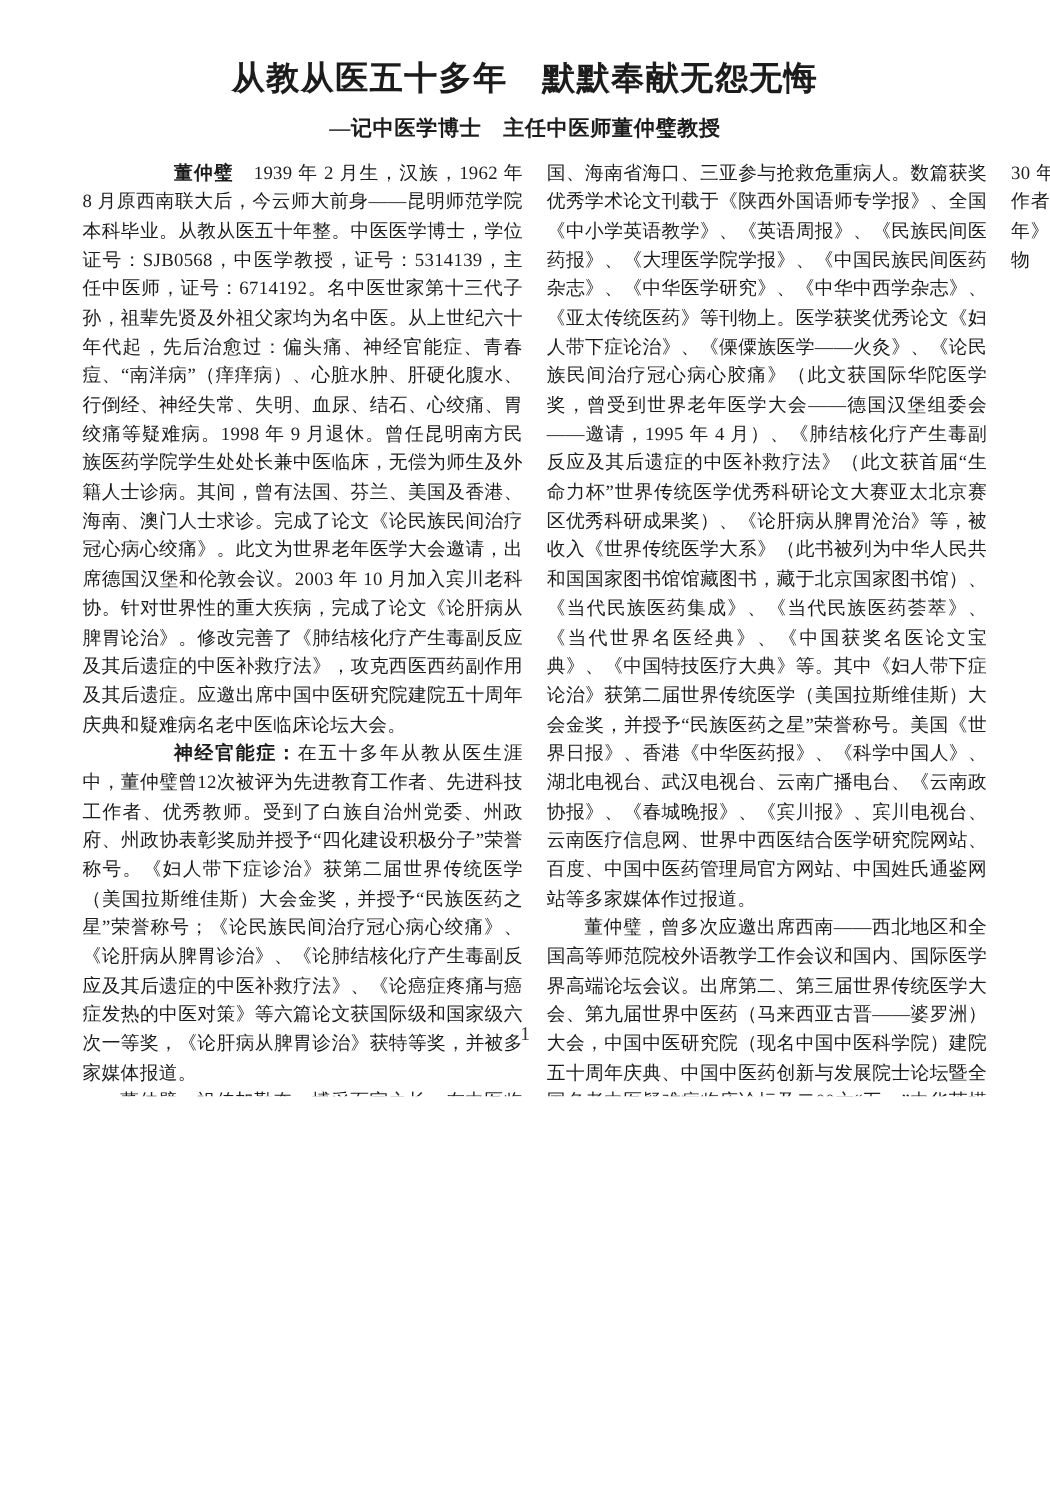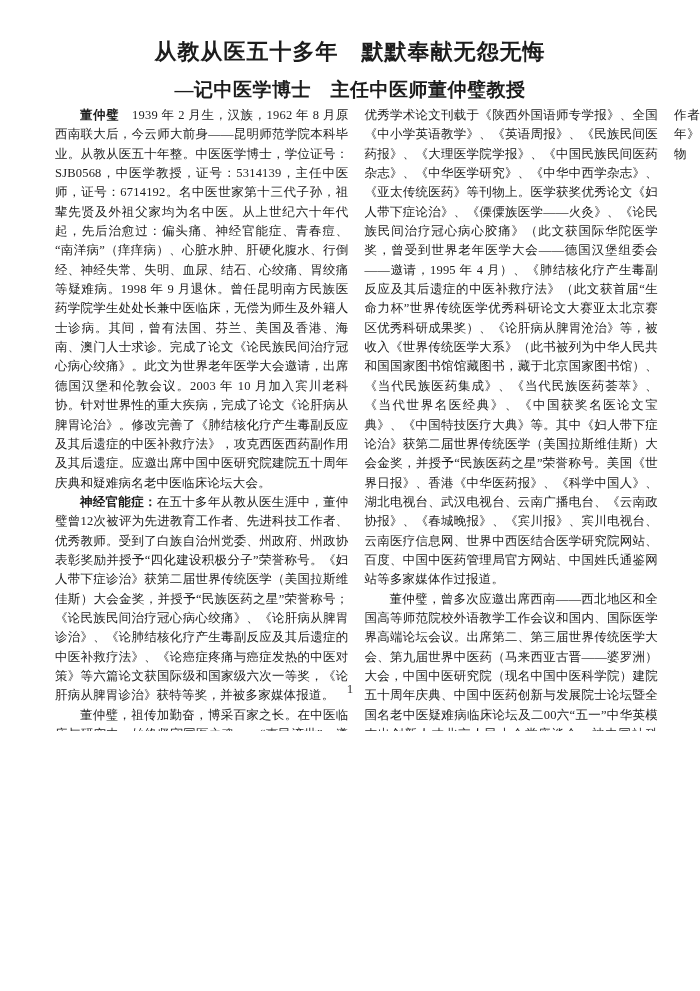--- a/index.html
+++ b/index.html
@@ -23,21 +23,21 @@
     padding-top: 38px;
     text-align: center;
     font-size: 22px;
     font-weight: bold;
     letter-spacing: 1px;
     line-height: 1.3;
   }
   .doc-subtitle {
     margin: 10px 0 0 0;
     text-align: center;
-    font-size: 19px;
+    font-size: 14px;
     font-weight: bold;
     letter-spacing: 0.5px;
   }
   .columns {
     position: absolute;
     top: 106px;
     left: 55px;
     right: 42px;
     height: 814px;
     column-count: 2;
@@ -48,20 +48,21 @@
     line-height: 19.35px;
     letter-spacing: 0.2px;
   }
   .columns p {
     margin: 0;
     text-indent: 2em;
     word-break: break-all;
   }
   .columns p .lead {
     font-weight: bold;
+    margin-left: 36px;
   }
   .page-number {
     position: absolute;
     bottom: 34px;
     left: 0;
     right: 0;
     text-align: center;
     font-size: 13px;
     color: #333;
   }

